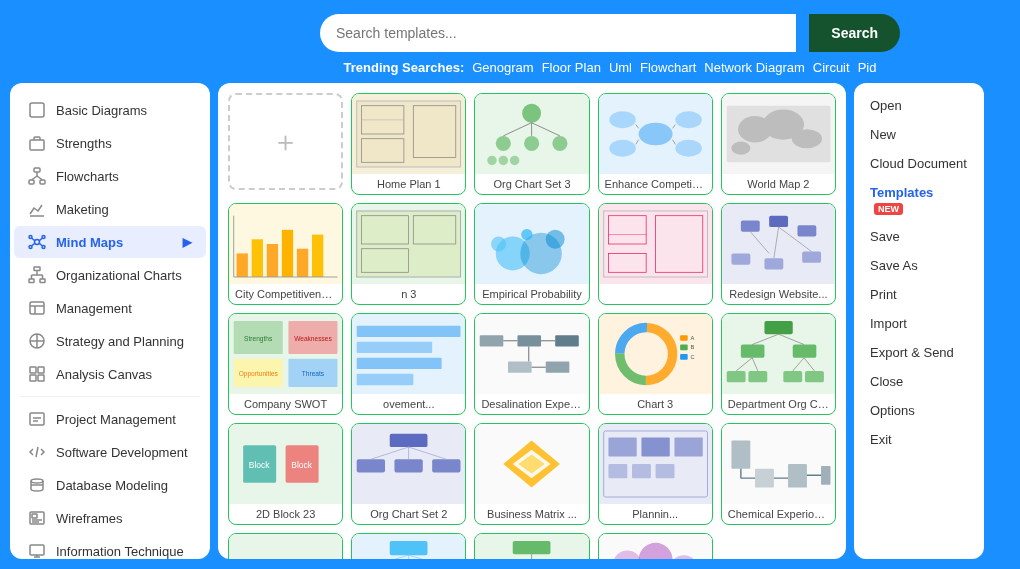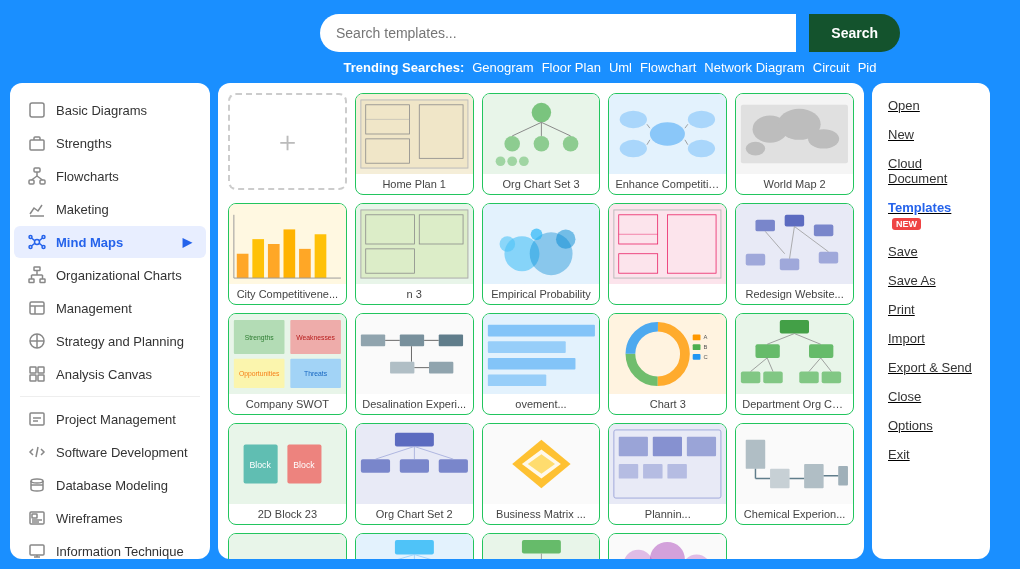--- a/index.html
+++ b/index.html
@@ -66,21 +66,21 @@
       cursor: pointer;
       font-weight: 500;
     }
 
     
     .main-layout {
       display: flex;
       flex: 1;
       gap: 0;
       overflow: hidden;
-      padding: 0 22px 10px 10px;
+      padding: 0 28px 10px 10px;
     }
 
     
     .sidebar {
       width: 200px;
       background: #fff;
       border-radius: 12px;
       padding: 10px 0;
       flex-shrink: 0;
       overflow-y: auto;
@@ -171,28 +171,27 @@
       align-items: center;
       justify-content: center;
       height: 97px;
       cursor: pointer;
       font-size: 28px;
       color: #bbb;
     }
 
     
     .right-panel {
-      width: 118px;
+      width: 130px;
       background: #fff;
       border-radius: 12px;
       padding: 8px 0;
       display: flex;
       flex-direction: column;
       flex-shrink: 0;
-      text-decoration: underline;
     }
     .right-panel-item {
       padding: 7px 16px;
       font-size: 13px;
       color: #333;
       cursor: pointer;
     }
     .right-panel-item.active {
       color: #2563eb;
       font-weight: 600;
@@ -513,46 +512,46 @@
                 <text x="31" y="26" font-size="7" fill="#2e7d32" text-anchor="middle">Strengths</text>
                 <text x="89" y="26" font-size="7" fill="#b71c1c" text-anchor="middle">Weaknesses</text>
                 <text x="31" y="63" font-size="7" fill="#f57f17" text-anchor="middle">Opportunities</text>
                 <text x="89" y="63" font-size="7" fill="#1565c0" text-anchor="middle">Threats</text>
               </svg>
           </div>
           <div class="template-label">Company SWOT</div>
         </div>
 
         <div class="template-card">
+          <div class="template-thumb" style="background:#e3f2fd;">
+            <svg width="100%" height="80" viewBox="0 0 120 80">
+                <rect x="5" y="10" width="110" height="12" fill="#42a5f5" opacity="0.6" rx="1"></rect>
+                <rect x="5" y="27" width="80" height="12" fill="#64b5f6" opacity="0.6" rx="1"></rect>
+                <rect x="5" y="44" width="90" height="12" fill="#42a5f5" opacity="0.6" rx="1"></rect>
+                <rect x="5" y="61" width="60" height="12" fill="#64b5f6" opacity="0.6" rx="1"></rect>
+              </svg>
+          </div>
+          <div class="template-label">ovement...</div>
+        </div>
+
+        <div class="template-card">
           <div class="template-thumb" style="background:#fafafa;">
             <svg width="100%" height="80" viewBox="0 0 120 80">
                 <rect x="5" y="20" width="25" height="12" fill="#90a4ae" rx="1"></rect>
                 <line x1="30" y1="26" x2="45" y2="26" stroke="#666" stroke-width="1"></line>
                 <rect x="45" y="20" width="25" height="12" fill="#78909c" rx="1"></rect>
                 <line x1="70" y1="26" x2="85" y2="26" stroke="#666" stroke-width="1"></line>
                 <rect x="85" y="20" width="25" height="12" fill="#607d8b" rx="1"></rect>
                 <line x1="57" y1="32" x2="57" y2="48" stroke="#666" stroke-width="1"></line>
                 <rect x="35" y="48" width="25" height="12" fill="#b0bec5" rx="1"></rect>
                 <line x1="60" y1="54" x2="75" y2="54" stroke="#666" stroke-width="1"></line>
                 <rect x="75" y="48" width="25" height="12" fill="#90a4ae" rx="1"></rect>
               </svg>
           </div>
           <div class="template-label">Desalination Experi...</div>
-        </div>
-
-        <div class="template-card">
-          <div class="template-thumb" style="background:#e3f2fd;">
-            <svg width="100%" height="80" viewBox="0 0 120 80">
-                <rect x="5" y="10" width="110" height="12" fill="#42a5f5" opacity="0.6" rx="1"></rect>
-                <rect x="5" y="27" width="80" height="12" fill="#64b5f6" opacity="0.6" rx="1"></rect>
-                <rect x="5" y="44" width="90" height="12" fill="#42a5f5" opacity="0.6" rx="1"></rect>
-                <rect x="5" y="61" width="60" height="12" fill="#64b5f6" opacity="0.6" rx="1"></rect>
-              </svg>
-          </div>
-          <div class="template-label">ovement...</div>
         </div>
 
         <div class="template-card">
           <div class="template-thumb" style="background:#fff3e0;">
             <svg width="100%" height="80" viewBox="0 0 120 80">
               <circle cx="50" cy="40" r="28" fill="none" stroke="#ff9800" stroke-width="10" stroke-dasharray="44 88" stroke-dashoffset="0" opacity="0.8"></circle>
               <circle cx="50" cy="40" r="28" fill="none" stroke="#4caf50" stroke-width="10" stroke-dasharray="44 88" stroke-dashoffset="-44" opacity="0.8"></circle>
               <circle cx="50" cy="40" r="28" fill="none" stroke="#2196f3" stroke-width="10" stroke-dasharray="44 88" stroke-dashoffset="-88" opacity="0.8"></circle>
               <circle cx="50" cy="40" r="14" fill="#fff3e0"></circle>
               <rect x="86" y="20" width="8" height="6" fill="#ff9800" rx="1"></rect>

